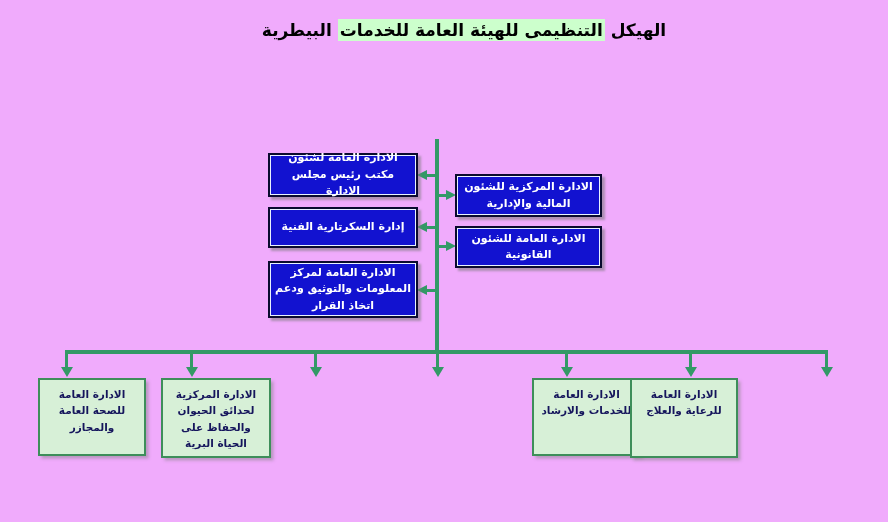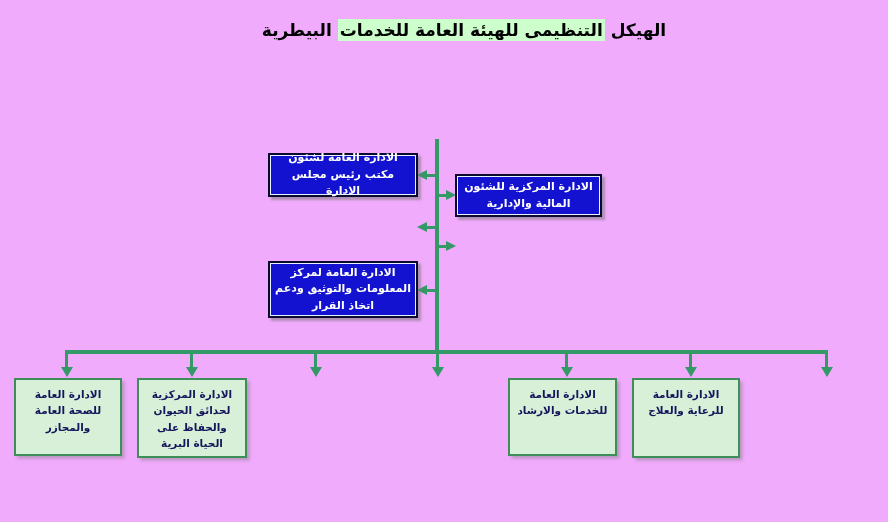--- a/index.html
+++ b/index.html
@@ -30,21 +30,21 @@
   .blue-box{
     background:#1212d0;border:2px solid #0a0a2e;
     box-shadow:inset 0 0 0 1px #e8f2ff, 2.5px 2.5px 2px rgba(120,120,120,.55);
     color:#ffffff;font-weight:bold;font-size:11px;line-height:1.5;
     padding:2px 5px;
   }
   .leaf-box{
     background:#d7f0d7;border:2px solid #3e8e5a;
     box-shadow:2.5px 2.5px 3px rgba(130,130,130,.5);
     color:#15155c;font-weight:bold;font-size:10.5px;line-height:1.55;
-    align-items:flex-start;padding:6px 4px 2px 4px;
+    align-items:flex-start;padding:6px 4px 2px 4px;margin-left:24px;
   }
   .line{position:absolute;background:#339966;}
   .arrow{position:absolute;width:0;height:0;}
   .arrow.left{border-top:5px solid transparent;border-bottom:5px solid transparent;border-right:10px solid #339966;}
   .arrow.right{border-top:5px solid transparent;border-bottom:5px solid transparent;border-left:10px solid #339966;}
   .arrow.down{border-left:6px solid transparent;border-right:6px solid transparent;border-top:10px solid #339966;}
 </style>
 </head>
 <body>
 
@@ -79,34 +79,40 @@
   <div class="arrow down" style="left:561px;top:367px;"></div>
   <div class="line" style="left:689px;top:350px;width:3px;height:18px;"></div>
   <div class="arrow down" style="left:685px;top:367px;"></div>
   <div class="line" style="left:825px;top:350px;width:3px;height:18px;"></div>
   <div class="arrow down" style="left:821px;top:367px;"></div>
 
 
   <div class="box blue-box" style="left:268px;top:153px;width:150px;height:44px;">
     <span>الادارة العامة لشئون مكتب رئيس مجلس الادارة</span>
   </div>
+  <div class="box blue-box" style="left:268px;top:207px;width:150px;height:41px;">
+    <span>إدارة السكرتارية الفنية</span>
+  </div>
   <div class="box blue-box" style="left:268px;top:261px;width:150px;height:57px;justify-content:center;">
     <span>الادارة العامة لمركز المعلومات والتوثيق ودعم اتخاذ القرار</span>
   </div>
 
   <div class="box blue-box" style="left:455px;top:174px;width:147px;height:43px;">
     <span>الادارة المركزية للشئون المالية والإدارية</span>
+  </div>
+  <div class="box blue-box" style="left:455px;top:226px;width:147px;height:42px;">
+    <span>الادارة العامة للشئون القانونية</span>
   </div>
 
   <div class="box leaf-box" style="left:14px;top:378px;width:108px;height:78px;">
     <span>الادارة العامة للصحة العامة والمجازر</span>
   </div>
   <div class="box leaf-box" style="left:137px;top:378px;width:110px;height:80px;">
     <span>الادارة المركزية لحدائق الحيوان والحفاظ على الحياة البرية</span>
   </div>
   <div class="box leaf-box" style="left:508px;top:378px;width:109px;height:78px;">
     <span>الادارة العامة للخدمات والارشاد</span>
   </div>
-  <div class="box leaf-box" style="left:632px;top:378px;width:108px;height:80px;">
+  <div class="box leaf-box" style="left:606px;top:378px;width:108px;height:80px;">
     <span>الادارة العامة للرعاية والعلاج</span>
   </div>
 
 </div>
 
 </body></html>

